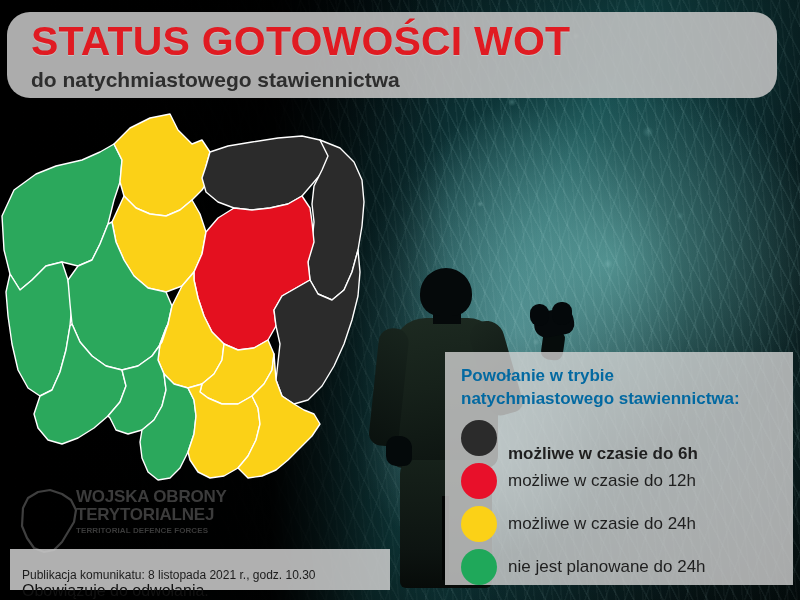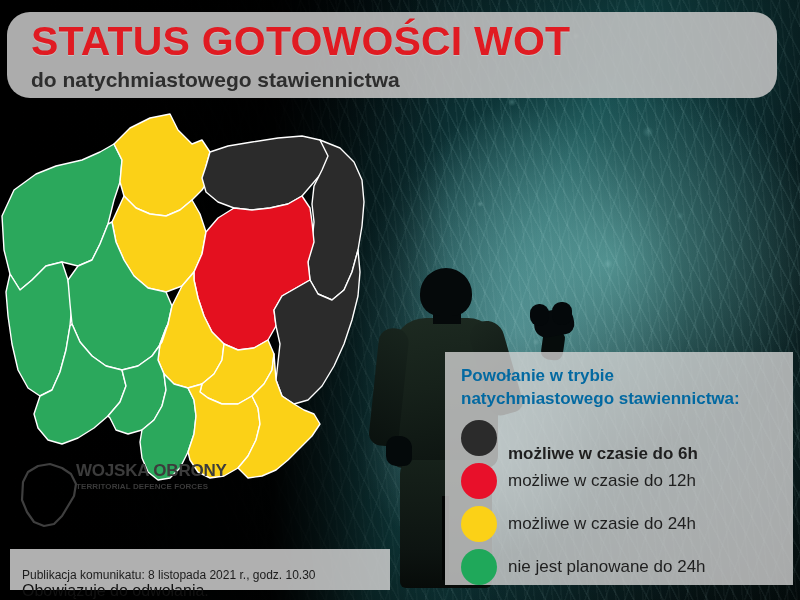--- a/index.html
+++ b/index.html
@@ -136,21 +136,21 @@
     line-height:28px;
     white-space:nowrap;
   }
 
   
   .map-wrap { position:absolute; left:-4px; top:104px; width:432px; height:440px; }
   .map-wrap svg { display:block; width:100%; height:100%; }
   .voiv { stroke:#ffffff; stroke-width:1.4; stroke-linejoin:round; }
 
   
-  .logo { position:absolute; left:18px; top:458px; width:190px; height:74px; }
+  .logo { position:absolute; left:18px; top:484px; width:190px; height:74px; }
   .logo-outline { position:absolute; left:0; top:2px; width:62px; height:70px; opacity:.85; }
   .logo-text { position:absolute; left:58px; top:4px; width:132px; }
   .logo-l1, .logo-l2 {
     color:#3c3c3c; font-weight:bold; font-size:17px; line-height:18px;
     letter-spacing:-.2px; white-space:nowrap;
   }
   .logo-l3 {
     color:#3a3a3a; font-weight:bold; font-size:8px; line-height:12px;
     letter-spacing:.1px; white-space:nowrap; margin-top:1px;
   }
@@ -254,20 +254,21 @@
       <path class="voiv" d="M256,292 L268,280 L276,266 L278,250 L280,276 L286,292 L298,300 L308,306 L318,310 L324,320 L316,332 L304,344 L292,356 L280,366 L266,372 L252,374 L242,364 L252,352 L260,336 L264,320 L262,304 Z" fill="#fbd117"></path>
     </svg>
   </div>
 
   <div class="logo">
     <svg class="logo-outline" viewBox="0 0 62 70" xmlns="http://www.w3.org/2000/svg">
       <path d="M5,22 L10,12 L20,6 L32,4 L44,8 L53,14 L58,24 L56,36 L50,46 L44,56 L36,64 L26,66 L16,62 L9,52 L4,40 Z" fill="none" stroke="#4a4a4a" stroke-width="2.2" stroke-linejoin="round"></path>
     </svg>
     <div class="logo-text">
       <div class="logo-l1">WOJSKA OBRONY</div>
+      <div class="logo-l2">TERYTORIALNEJ</div>
       <div class="logo-l3">TERRITORIAL DEFENCE FORCES</div>
     </div>
   </div>
 
   <div class="footer">
     <div class="footer-l1">Publikacja komunikatu: 8 listopada 2021 r., godz. 10.30</div>
     <div class="footer-l2">Obowiązuje do odwołania.</div>
   </div>
 
   <div class="legend">

